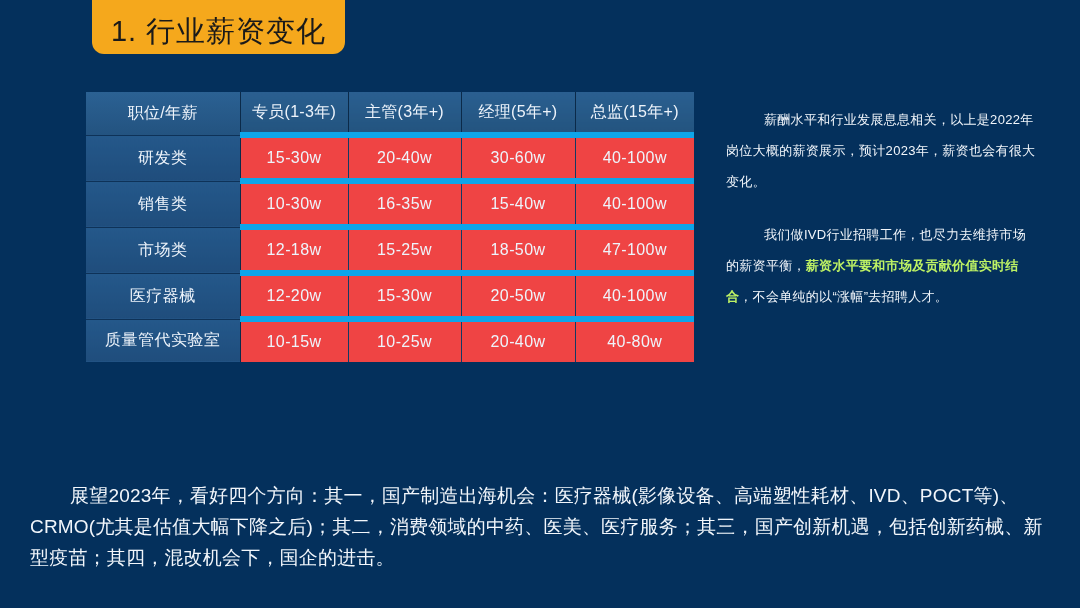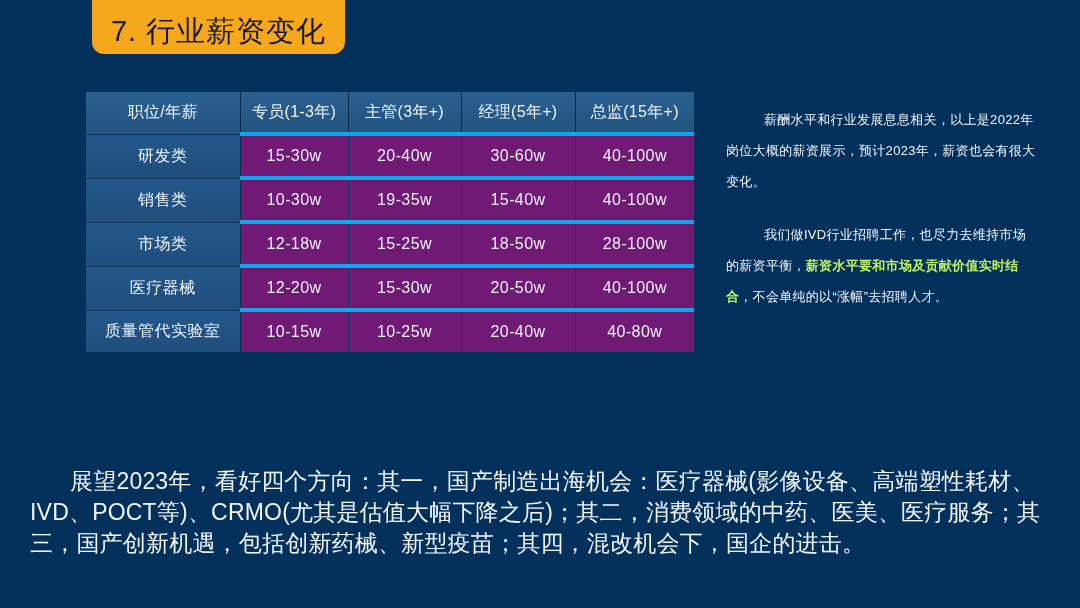--- a/index.html
+++ b/index.html
@@ -78,22 +78,22 @@
 
   
   .salary-table tbody td.rowhead {
     background: linear-gradient(180deg, #24588a 0%, #1f4d7c 100%);
     border-top: 1px solid #0e3258;
     border-right: 1px solid #0b2a49;
     letter-spacing: 0.5px;
   }
   
   .salary-table tbody td.datacell {
-    background: #701a75;
-    border-top: 4px solid #0ea5e9;
+    background: #ef4444;
+    border-top: 6px solid #0ea5e9;
     border-right: 1px solid #123a64;
     letter-spacing: 0.4px;
   }
   .salary-table tbody td.datacell:last-child { border-right: none; }
 
   
   .side-text {
     position: absolute;
     left: 726px;
     top: 104px;
@@ -110,34 +110,34 @@
   .side-text p:last-child { margin-bottom: 0; }
   .side-text .hl {
     color: #bef264;
     font-weight: bold;
   }
 
   
   .bottom-text {
     position: absolute;
     left: 30px;
-    top: 466px;
+    top: 480px;
     width: 1026px;
-    font-size: 23px;
+    font-size: 19px;
     line-height: 31px;
     text-indent: 40px;
     color: #f2f6fb;
     letter-spacing: 0.2px;
   }
 </style>
 </head>
 <body>
 
 <div class="title-badge">
-  <span class="title-text">7. 行业薪资变化</span>
+  <span class="title-text">1. 行业薪资变化</span>
 </div>
 
 <table class="salary-table">
   <colgroup>
     <col class="c0">
       <col class="c1">
       <col class="c2">
       <col class="c3">
       <col class="c4">
   </colgroup>
@@ -154,30 +154,30 @@
     <tr>
       <td class="rowhead">研发类</td>
       <td class="datacell">15-30w</td>
       <td class="datacell">20-40w</td>
       <td class="datacell">30-60w</td>
       <td class="datacell">40-100w</td>
     </tr>
     <tr>
       <td class="rowhead">销售类</td>
       <td class="datacell">10-30w</td>
-      <td class="datacell">19-35w</td>
+      <td class="datacell">16-35w</td>
       <td class="datacell">15-40w</td>
       <td class="datacell">40-100w</td>
     </tr>
     <tr>
       <td class="rowhead">市场类</td>
       <td class="datacell">12-18w</td>
       <td class="datacell">15-25w</td>
       <td class="datacell">18-50w</td>
-      <td class="datacell">28-100w</td>
+      <td class="datacell">47-100w</td>
     </tr>
     <tr>
       <td class="rowhead">医疗器械</td>
       <td class="datacell">12-20w</td>
       <td class="datacell">15-30w</td>
       <td class="datacell">20-50w</td>
       <td class="datacell">40-100w</td>
     </tr>
     <tr>
       <td class="rowhead">质量管代实验室</td>

